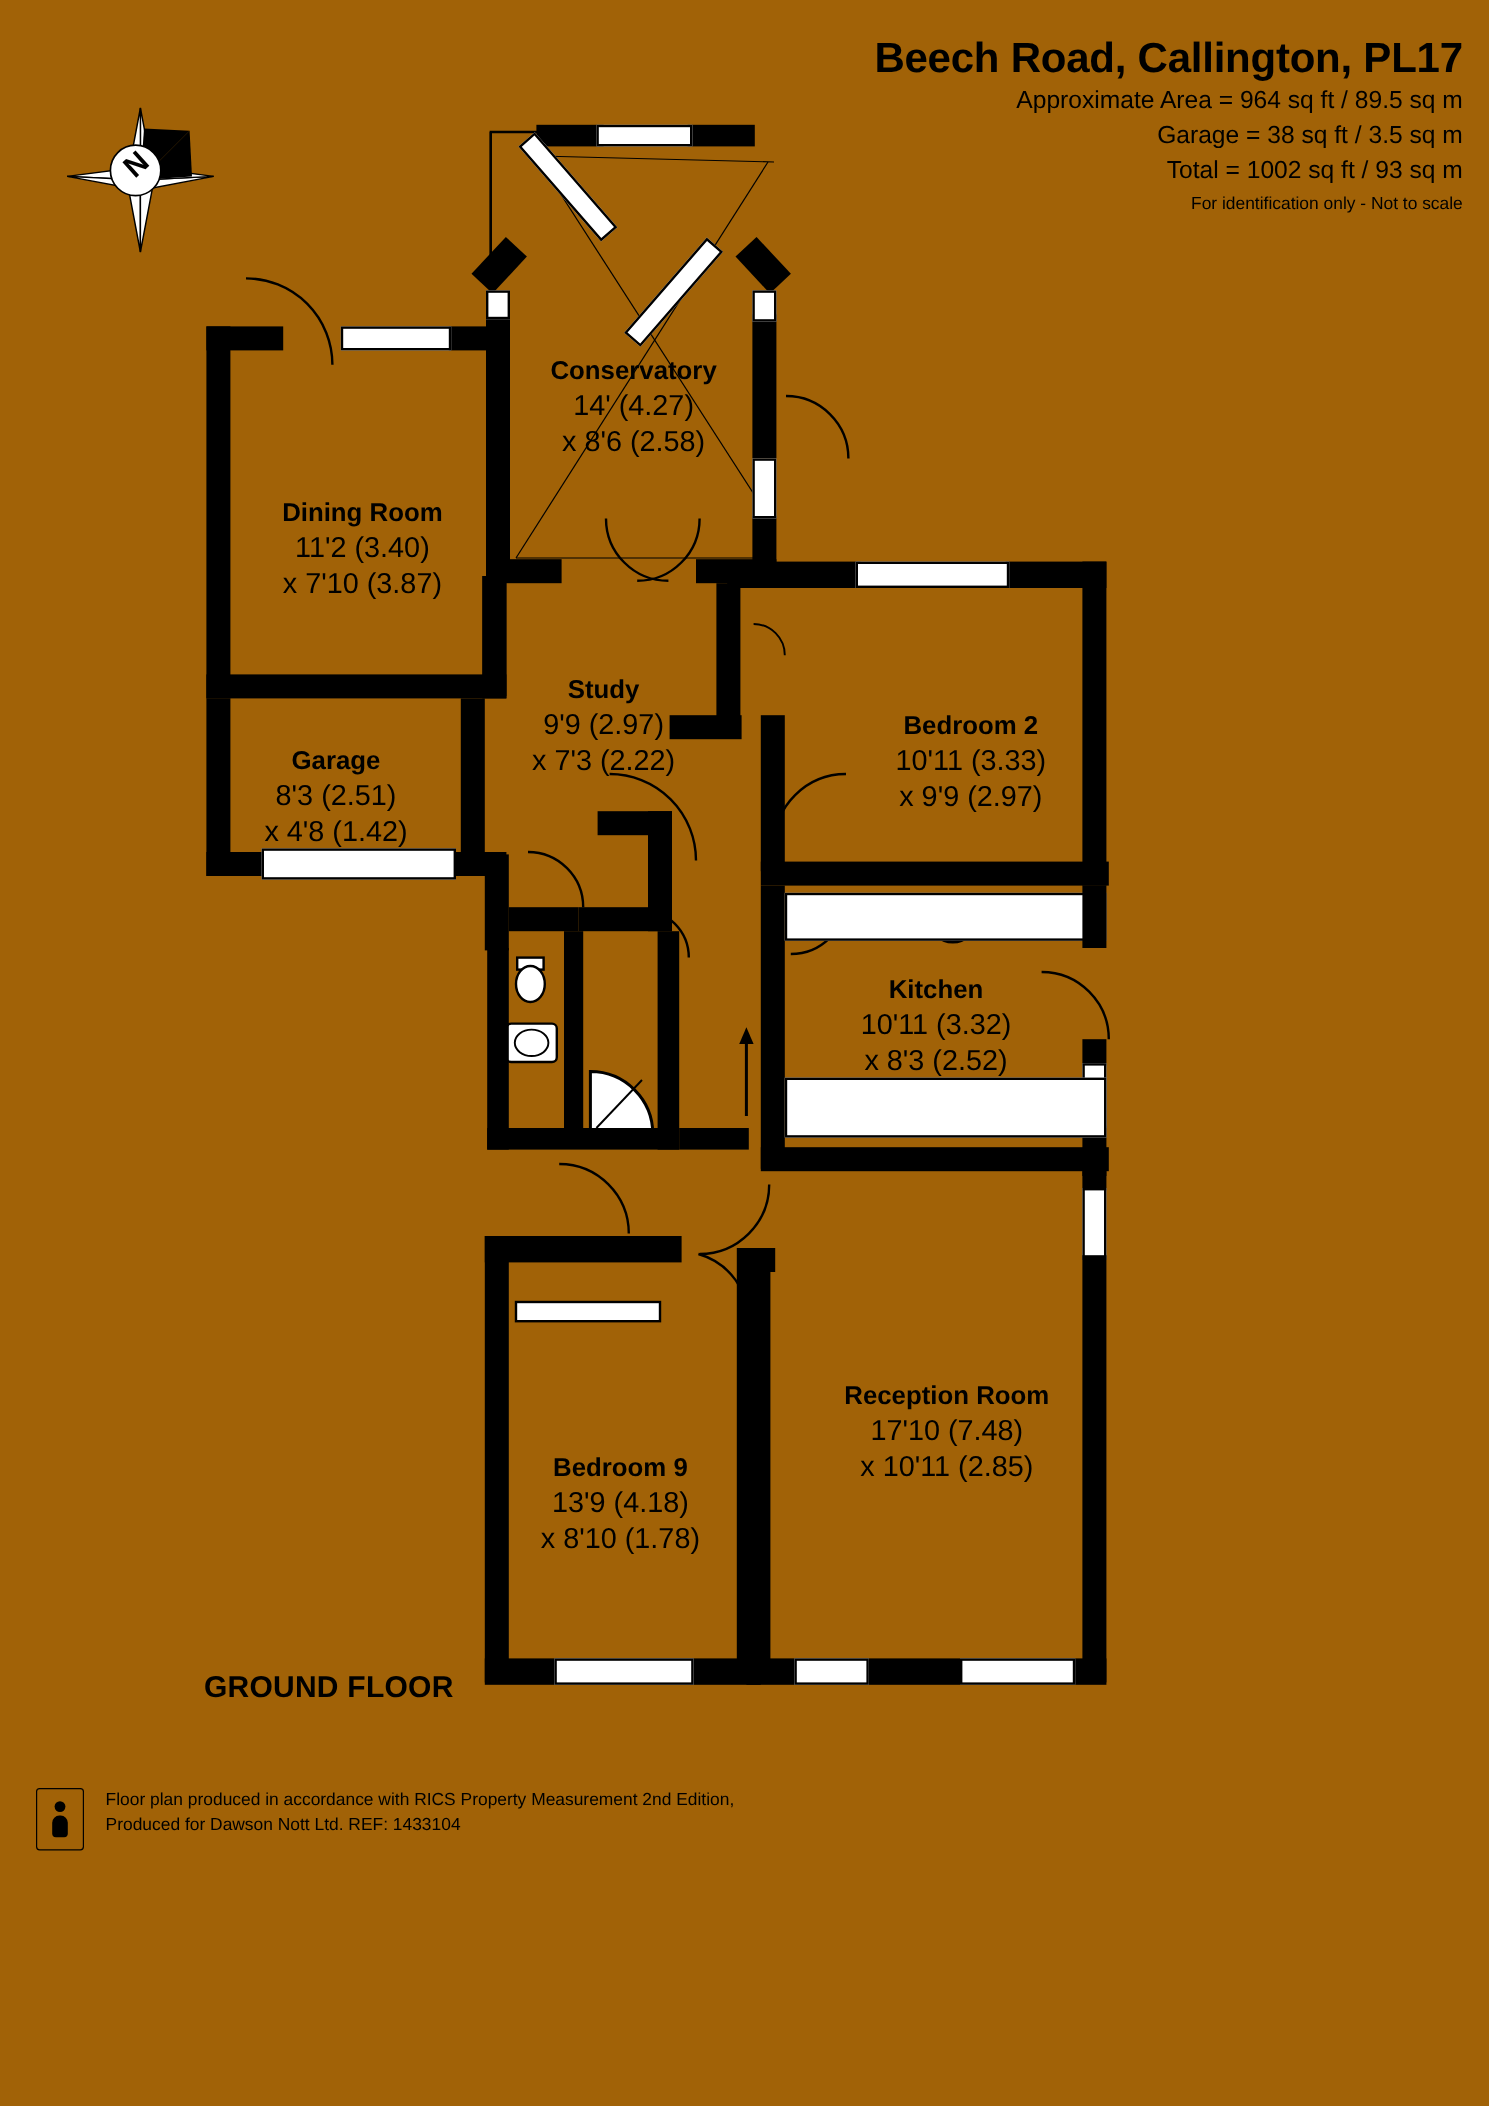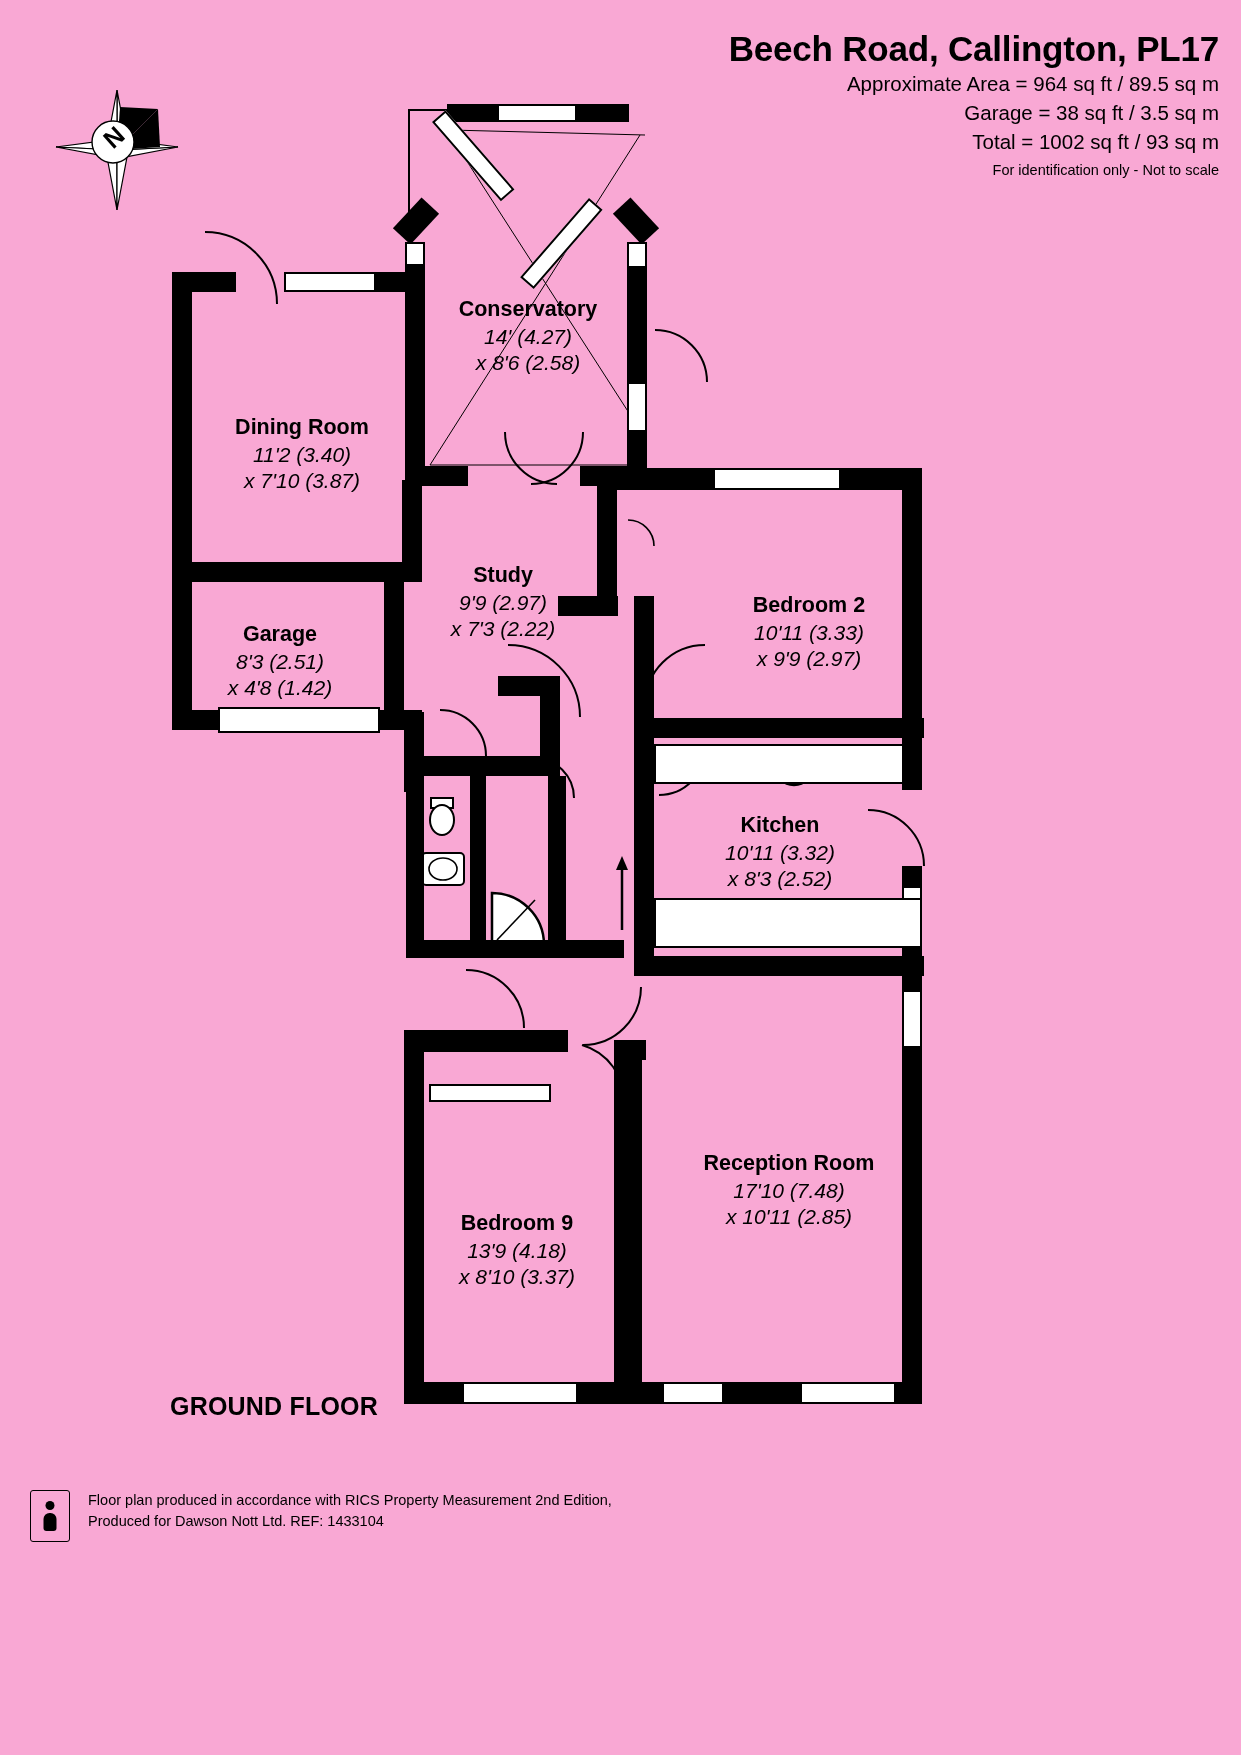--- a/index.html
+++ b/index.html
@@ -9,21 +9,21 @@
   }
   body {
     font-family: "Liberation Sans", sans-serif;
     color: #000000;
   }
   #page {
     position: relative;
     width: 1241px;
     height: 1755px;
     overflow: hidden;
-    background: #f9a8d4;
+    background: #a16207;
   }
   .abs { position: absolute; }
 
   
   #header {
     position: absolute;
     right: 22px;
     top: 30px;
     text-align: right;
   }
@@ -51,22 +51,21 @@
     position: absolute;
     text-align: center;
     line-height: 1.28;
     white-space: nowrap;
   }
   .room .rname {
     font-size: 21.5px;
     font-weight: bold;
   }
   .room .rdim {
-    font-size: 21px;
-    font-style: italic;
+    font-size: 24px;
   }
 
   
   #floor-caption {
     position: absolute;
     left: 170px;
     top: 1392px;
     font-size: 25px;
     font-weight: bold;
     letter-spacing: 0.2px;
@@ -349,21 +348,21 @@
 
   <div class="room" style="left:650px; top:1150px; width:278px;">
     <div class="rname">Reception Room</div>
     <div class="rdim">17'10 (7.48)</div>
     <div class="rdim">x 10'11 (2.85)</div>
   </div>
 
   <div class="room" style="left:404px; top:1210px; width:226px;">
     <div class="rname">Bedroom 9</div>
     <div class="rdim">13'9 (4.18)</div>
-    <div class="rdim">x 8'10 (3.37)</div>
+    <div class="rdim">x 8'10 (1.78)</div>
   </div>
 
   <div id="floor-caption">GROUND FLOOR</div>
 
   <div id="footer">
     <div id="footer-icon">
       <div class="head"></div>
       <div class="body"></div>
     </div>
     <div id="footer-text">

